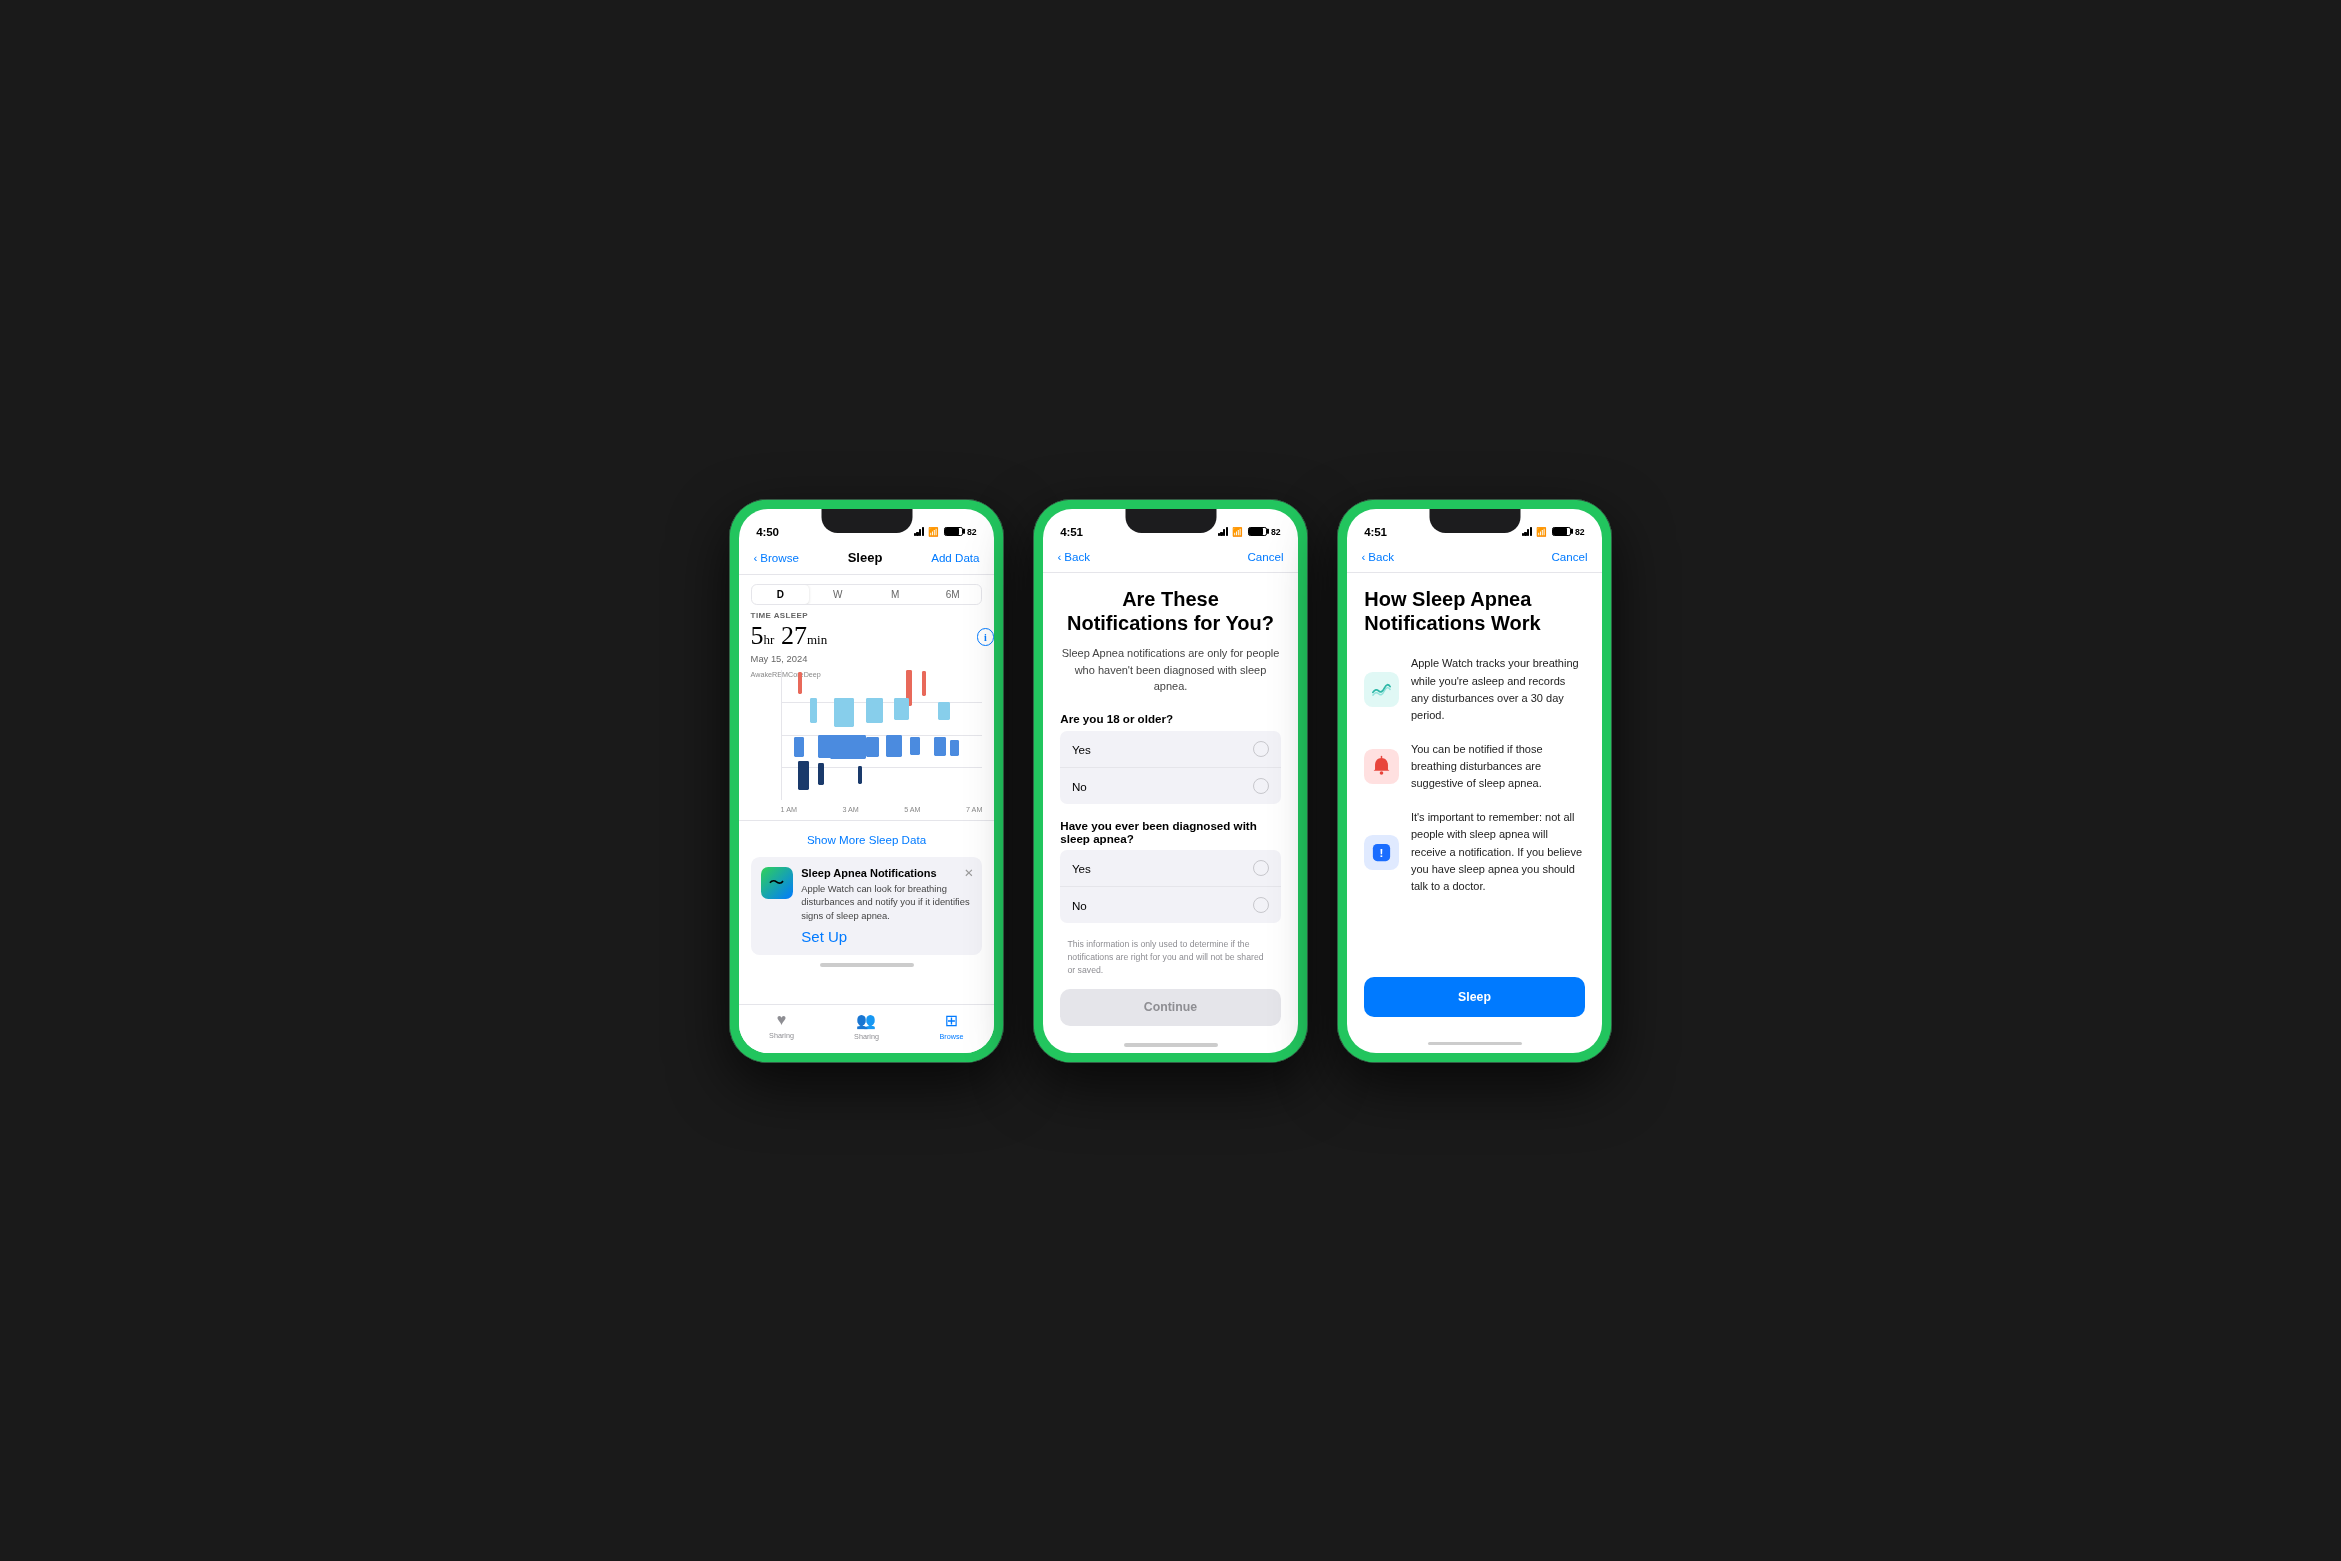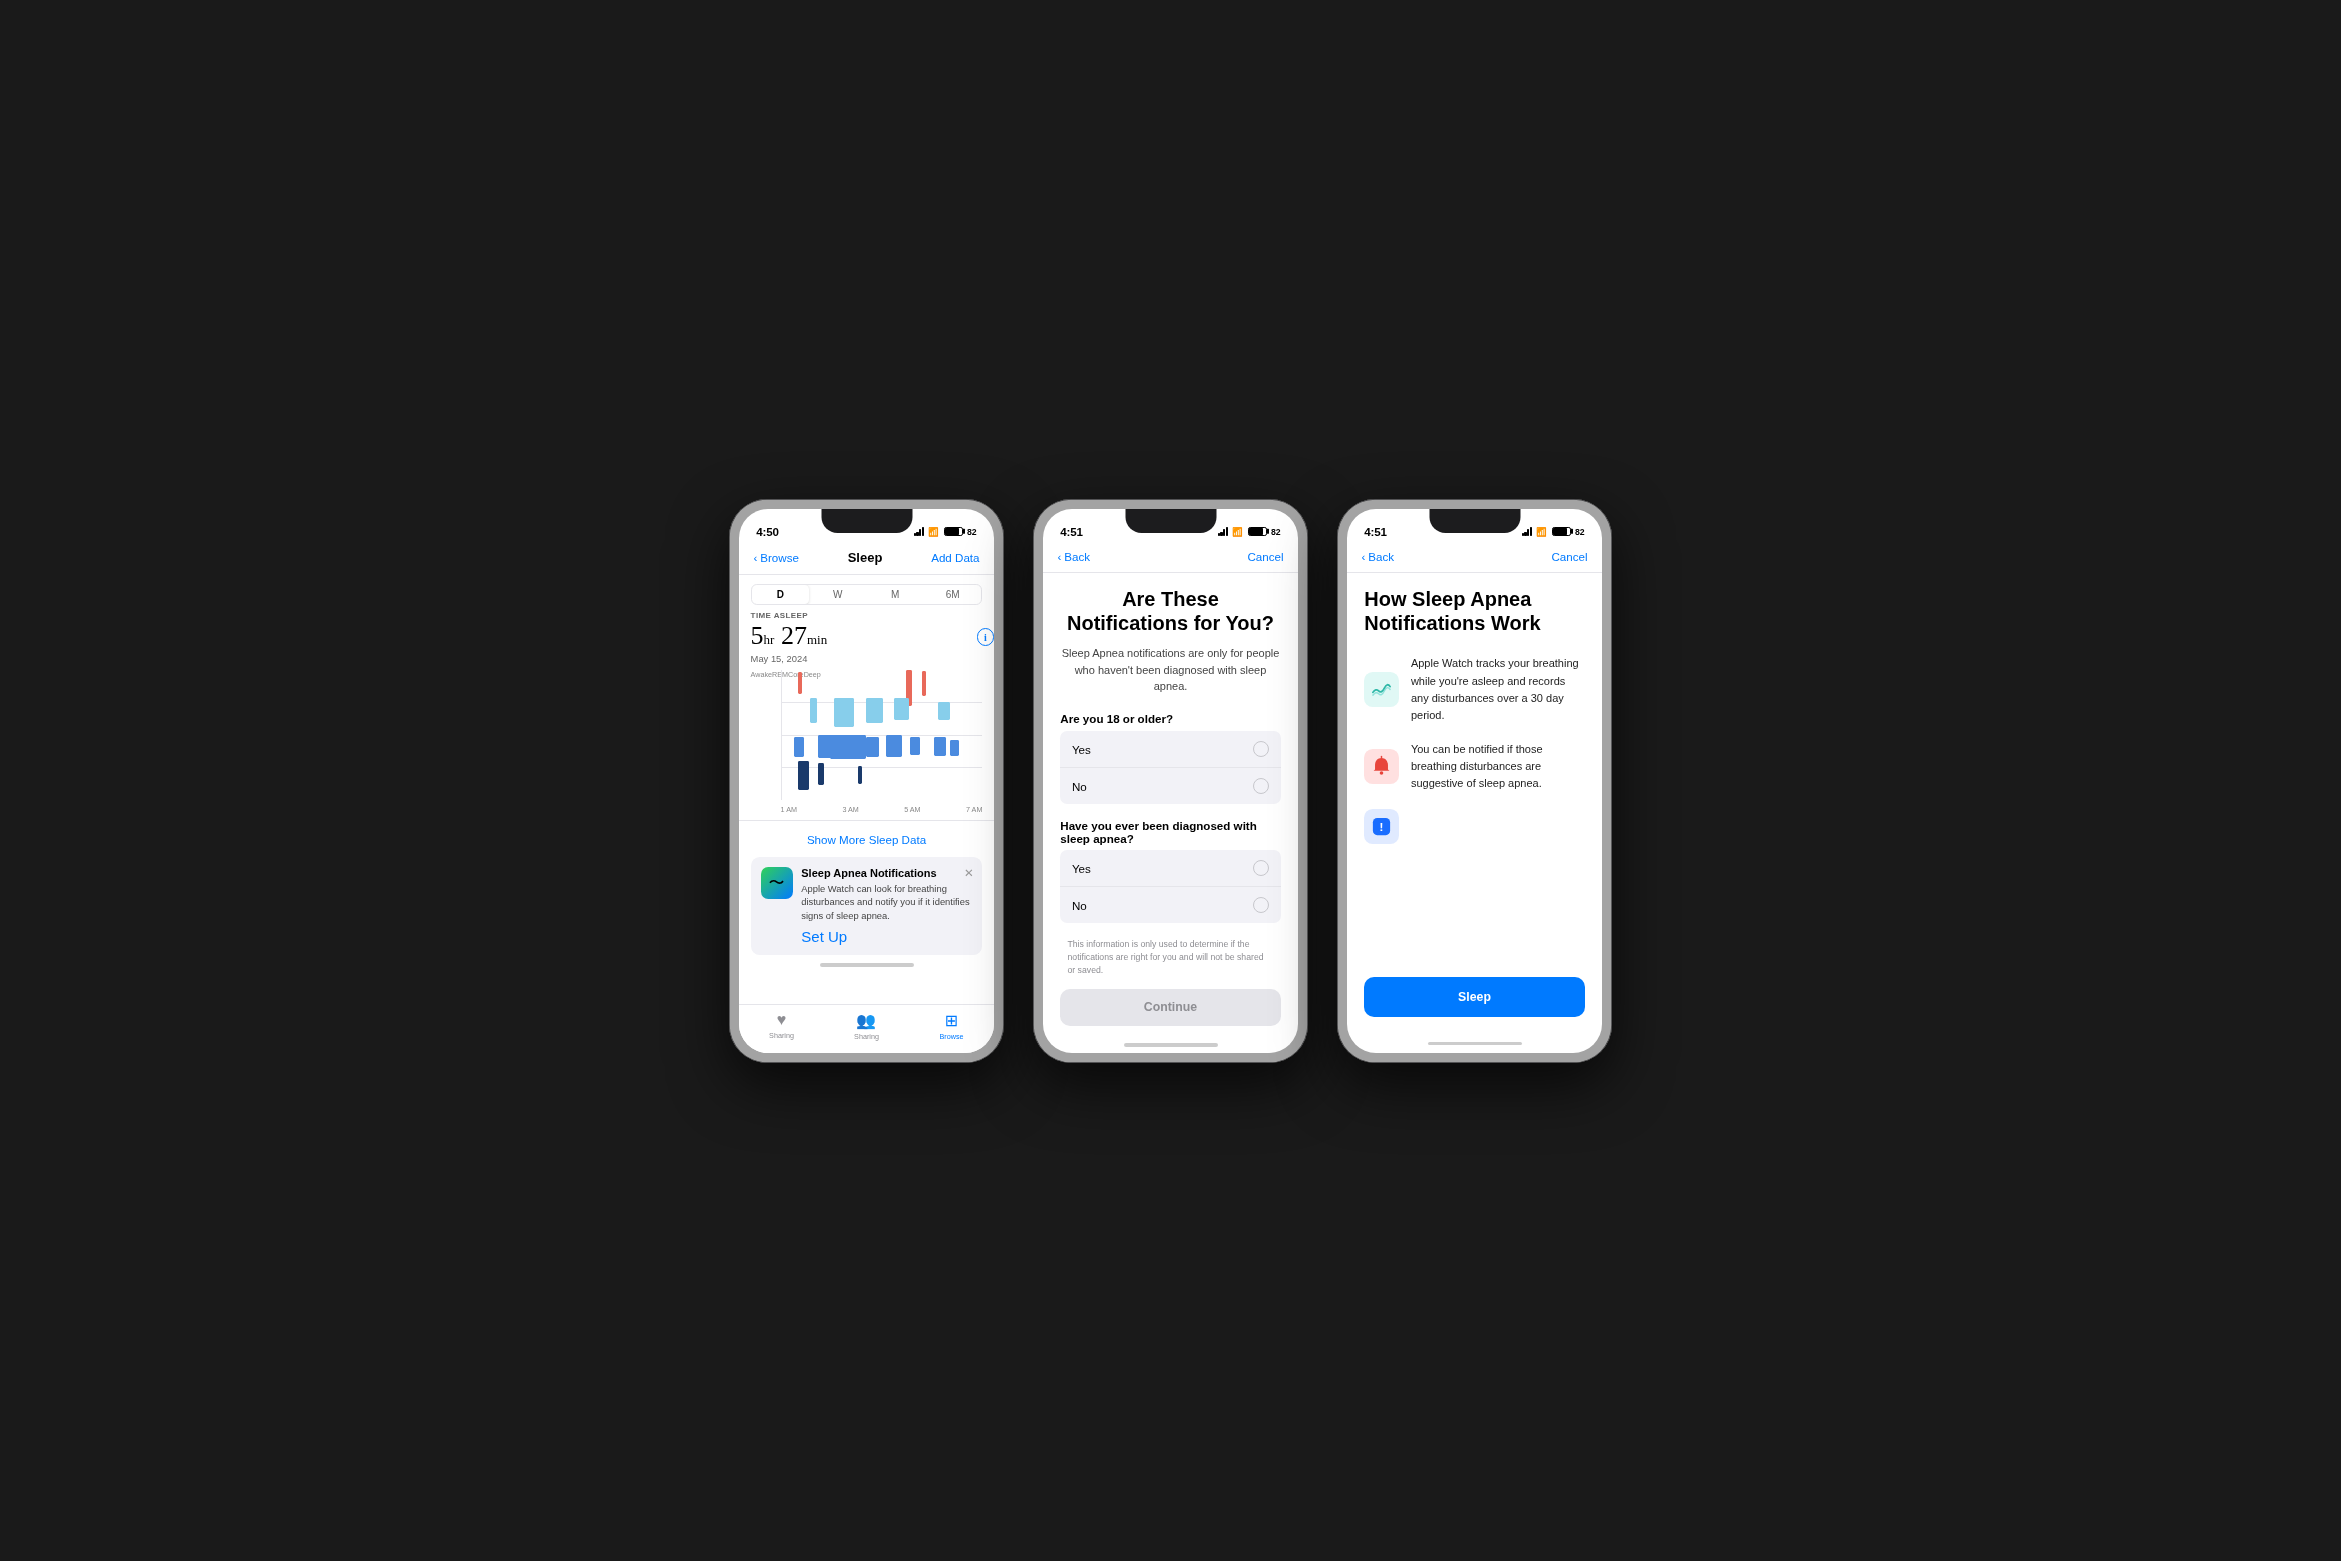--- a/index.html
+++ b/index.html
@@ -11,21 +11,21 @@
       min-height: 100vh;
       font-family: -apple-system, BlinkMacSystemFont, 'SF Pro Display', 'Helvetica Neue', sans-serif;
       gap: 29px;
       padding: 29px;
     }
 
     
     .phone {
       width: 275px;
       min-height: 564px;
-      background: #a3a3a3;
+      background: #22c55e;
       border-radius: 38px;
       padding: 10px;
       position: relative;
       box-shadow: 0 22px 58px rgba(0,0,0,0.7), inset 0 0 0 0.7px #3a3a3c;
     }
     .phone-inner {
       background: #fff;
       border-radius: 29px;
       overflow: hidden;
       height: 100%;
@@ -566,20 +566,21 @@
       <div class="feature-text">You can be notified if those breathing disturbances are suggestive of sleep apnea.</div>
     </div>
 
     <div class="feature-item">
       <div class="feature-icon-wrap feature-icon-blue">
         <svg width="23" height="23" viewBox="0 0 32 32" fill="none" style="font-size:26px">
           <rect x="4" y="4" width="24" height="24" rx="6" fill="#1a6dff"></rect>
           <text x="16" y="22" text-anchor="middle" fill="white" font-size="16" font-weight="bold">!</text>
         </svg>
       </div>
+      <div class="feature-text">It's important to remember: not all people with sleep apnea will receive a notification. If you believe you have sleep apnea you should talk to a doctor.</div>
     </div>
 
     <div class="next-btn" style="position:absolute;bottom:36px;left:0;right:0;margin:0 17.3px;">Sleep</div>
 
     <div class="home-indicator" style="position:absolute;bottom:7.2px;left:50%;transform:translateX(-50%);"></div>
   </div>
 </div>
 
 
 </body></html>

